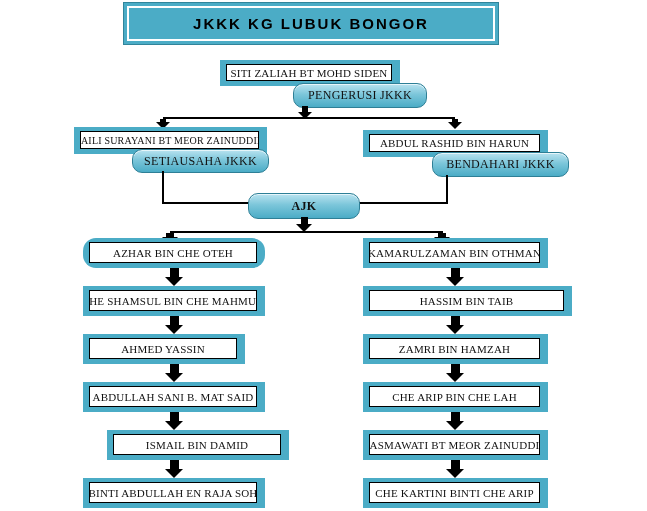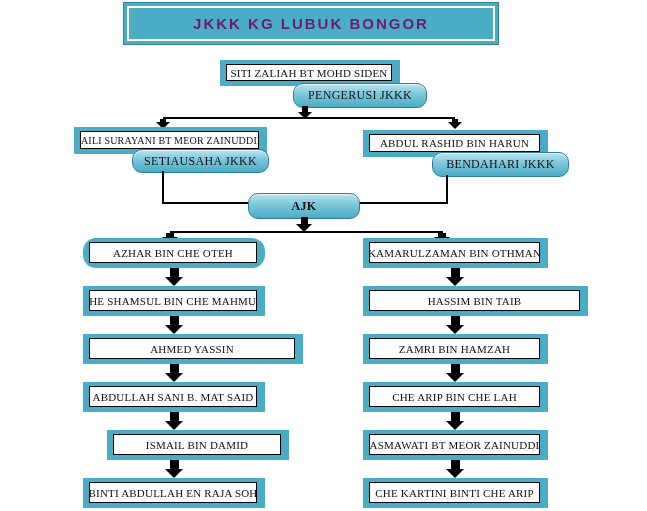--- a/index.html
+++ b/index.html
@@ -9,21 +9,21 @@
   }
   
   .titlebox{
     position:absolute;background:var(--teal,#4BACC6);
     border:1px solid var(--teal-dark,#31859B);
   }
   .titlebox .tborder{position:absolute;top:3px;left:3px;right:3px;bottom:3px;border:2px solid #fff;}
   .titlebox .ttext{
     position:absolute;inset:0;display:flex;align-items:center;justify-content:center;
     font-family:"Liberation Sans","DejaVu Sans",sans-serif;font-weight:bold;
-    font-size:15px;letter-spacing:2px;color:#701a75;
+    font-size:15px;letter-spacing:2px;color:#000000;
   }
   
   .frame{position:absolute;background:var(--teal,#4BACC6);}
   .frame .inner{
     position:absolute;top:4px;left:6px;right:8px;bottom:5px;background:#fff;
     border:1px solid #000;display:flex;align-items:center;justify-content:center;
     font-size:11px;letter-spacing:.2px;white-space:nowrap;color:#111;overflow:hidden;
   }
   
   .rolebox{
@@ -88,21 +88,21 @@
   <div class="ah8" style="left:162px;top:237px;"></div>
   <div class="stem" style="left:438px;top:233px;width:8px;height:4px;"></div>
   <div class="ah8" style="left:434px;top:237px;"></div>
 
   <div class="frame" style="left:83px;top:238px;width:182px;height:30px;border-radius:13px;">
     <div class="inner">AZHAR BIN CHE OTEH</div>
   </div>
   <div class="frame" style="left:83px;top:286px;width:182px;height:30px;">
     <div class="inner">CHE SHAMSUL BIN CHE MAHMUD</div>
   </div>
-  <div class="frame" style="left:83px;top:334px;width:220px;height:30px;">
+  <div class="frame" style="left:83px;top:334px;width:162px;height:30px;">
     <div class="inner">AHMED YASSIN</div>
   </div>
   <div class="frame" style="left:83px;top:382px;width:182px;height:30px;">
     <div class="inner">ABDULLAH SANI B. MAT SAID</div>
   </div>
   <div class="frame" style="left:83px;top:430px;width:182px;height:30px;margin-left:24px;">
     <div class="inner">ISMAIL BIN DAMID</div>
   </div>
   <div class="frame" style="left:83px;top:478px;width:182px;height:30px;">
     <div class="inner">BINTI ABDULLAH EN RAJA SOH</div>
@@ -115,21 +115,21 @@
   <div class="stem" style="left:170px;top:364px;width:9px;height:9px;"></div>
   <div class="ah9" style="left:165px;top:373px;"></div>
   <div class="stem" style="left:170px;top:412px;width:9px;height:9px;"></div>
   <div class="ah9" style="left:165px;top:421px;"></div>
   <div class="stem" style="left:170px;top:460px;width:9px;height:9px;"></div>
   <div class="ah9" style="left:165px;top:469px;"></div>
 
   <div class="frame" style="left:363px;top:238px;width:185px;height:30px;">
     <div class="inner">KAMARULZAMAN BIN OTHMAN</div>
   </div>
-  <div class="frame" style="left:363px;top:286px;width:209px;height:30px;padding-left:16px;">
+  <div class="frame" style="left:363px;top:286px;width:209px;height:30px;">
     <div class="inner">HASSIM BIN TAIB</div>
   </div>
   <div class="frame" style="left:363px;top:334px;width:185px;height:30px;">
     <div class="inner">ZAMRI BIN HAMZAH</div>
   </div>
   <div class="frame" style="left:363px;top:382px;width:185px;height:30px;">
     <div class="inner">CHE ARIP BIN CHE LAH</div>
   </div>
   <div class="frame" style="left:363px;top:430px;width:185px;height:30px;">
     <div class="inner">KASMAWATI BT MEOR ZAINUDDIN</div>

